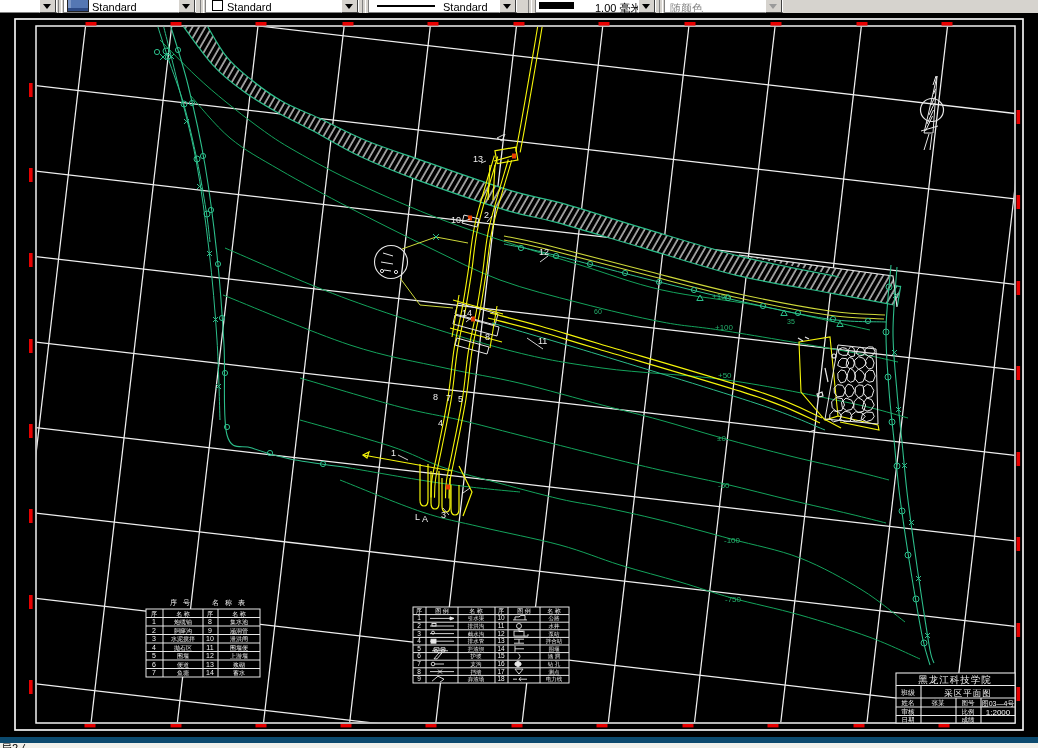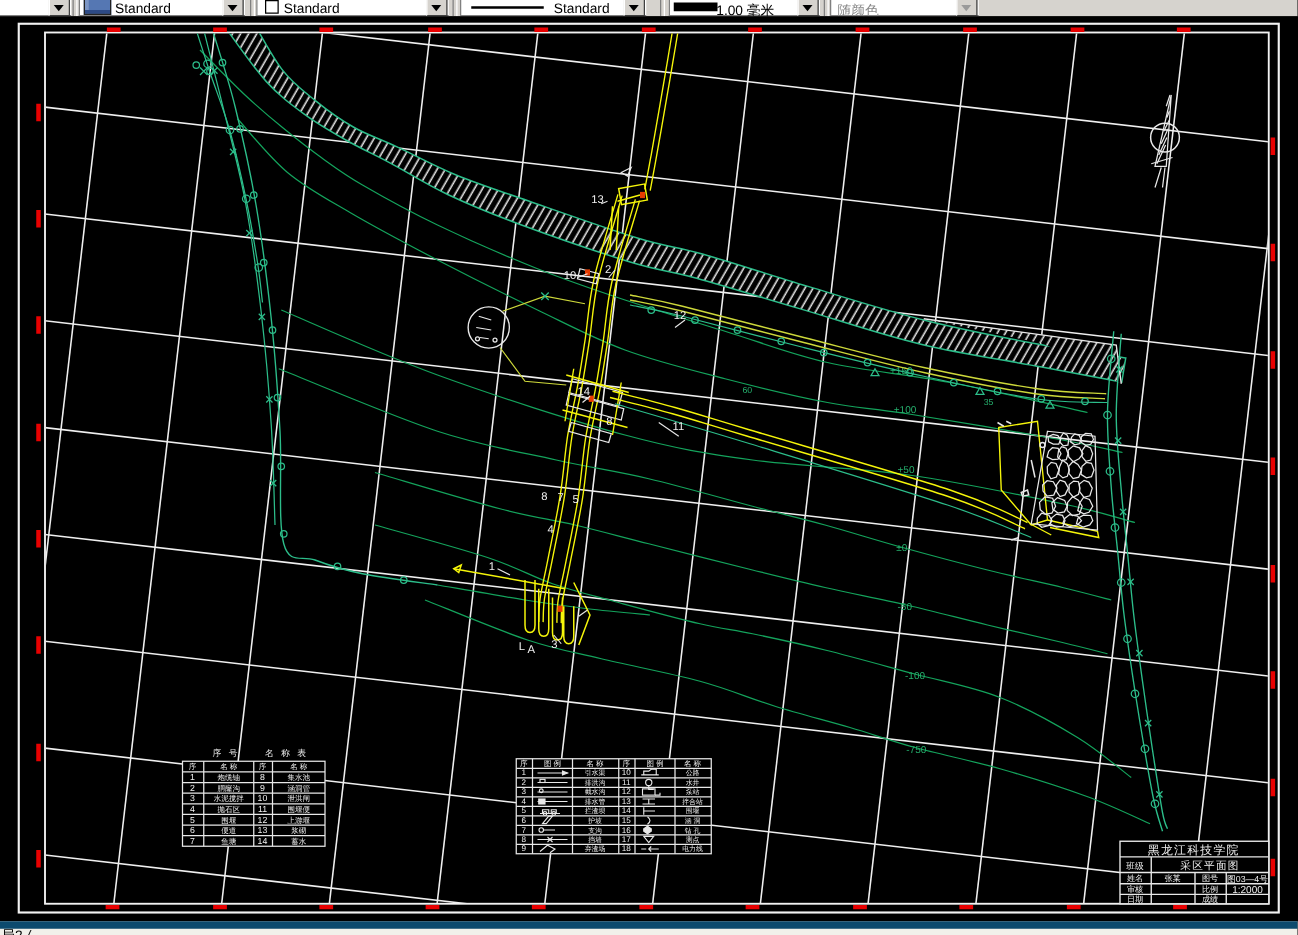--- a/index.html
+++ b/index.html
@@ -45,21 +45,21 @@
   <div class="combo" style="left:368px;width:148px;">
       <span class="lsample"></span>
       <span class="ctext" style="left:74px;">Standard</span>
       <span class="arrbtn">
         <span class="tri"></span>
       </span>
     </div>
   <div class="sep" style="left:528px;"></div>
   <div class="combo" style="left:535px;width:120px;">
       <span class="lwsample"></span>
-      <span class="ctext" style="left:37px;">1.00 毫米</span>
+      <span class="ctext" style="left:59px;">1.00 毫米</span>
       <span class="arrbtn">
         <span class="tri"></span>
       </span>
     </div>
   <div class="sep" style="left:659px;"></div>
   <div class="combo" style="left:664px;width:118px;">
       <span class="ctext gray" style="left:5px;">随颜色</span>
       <span class="arrbtn">
         <span class="tri gray"></span>
       </span>

